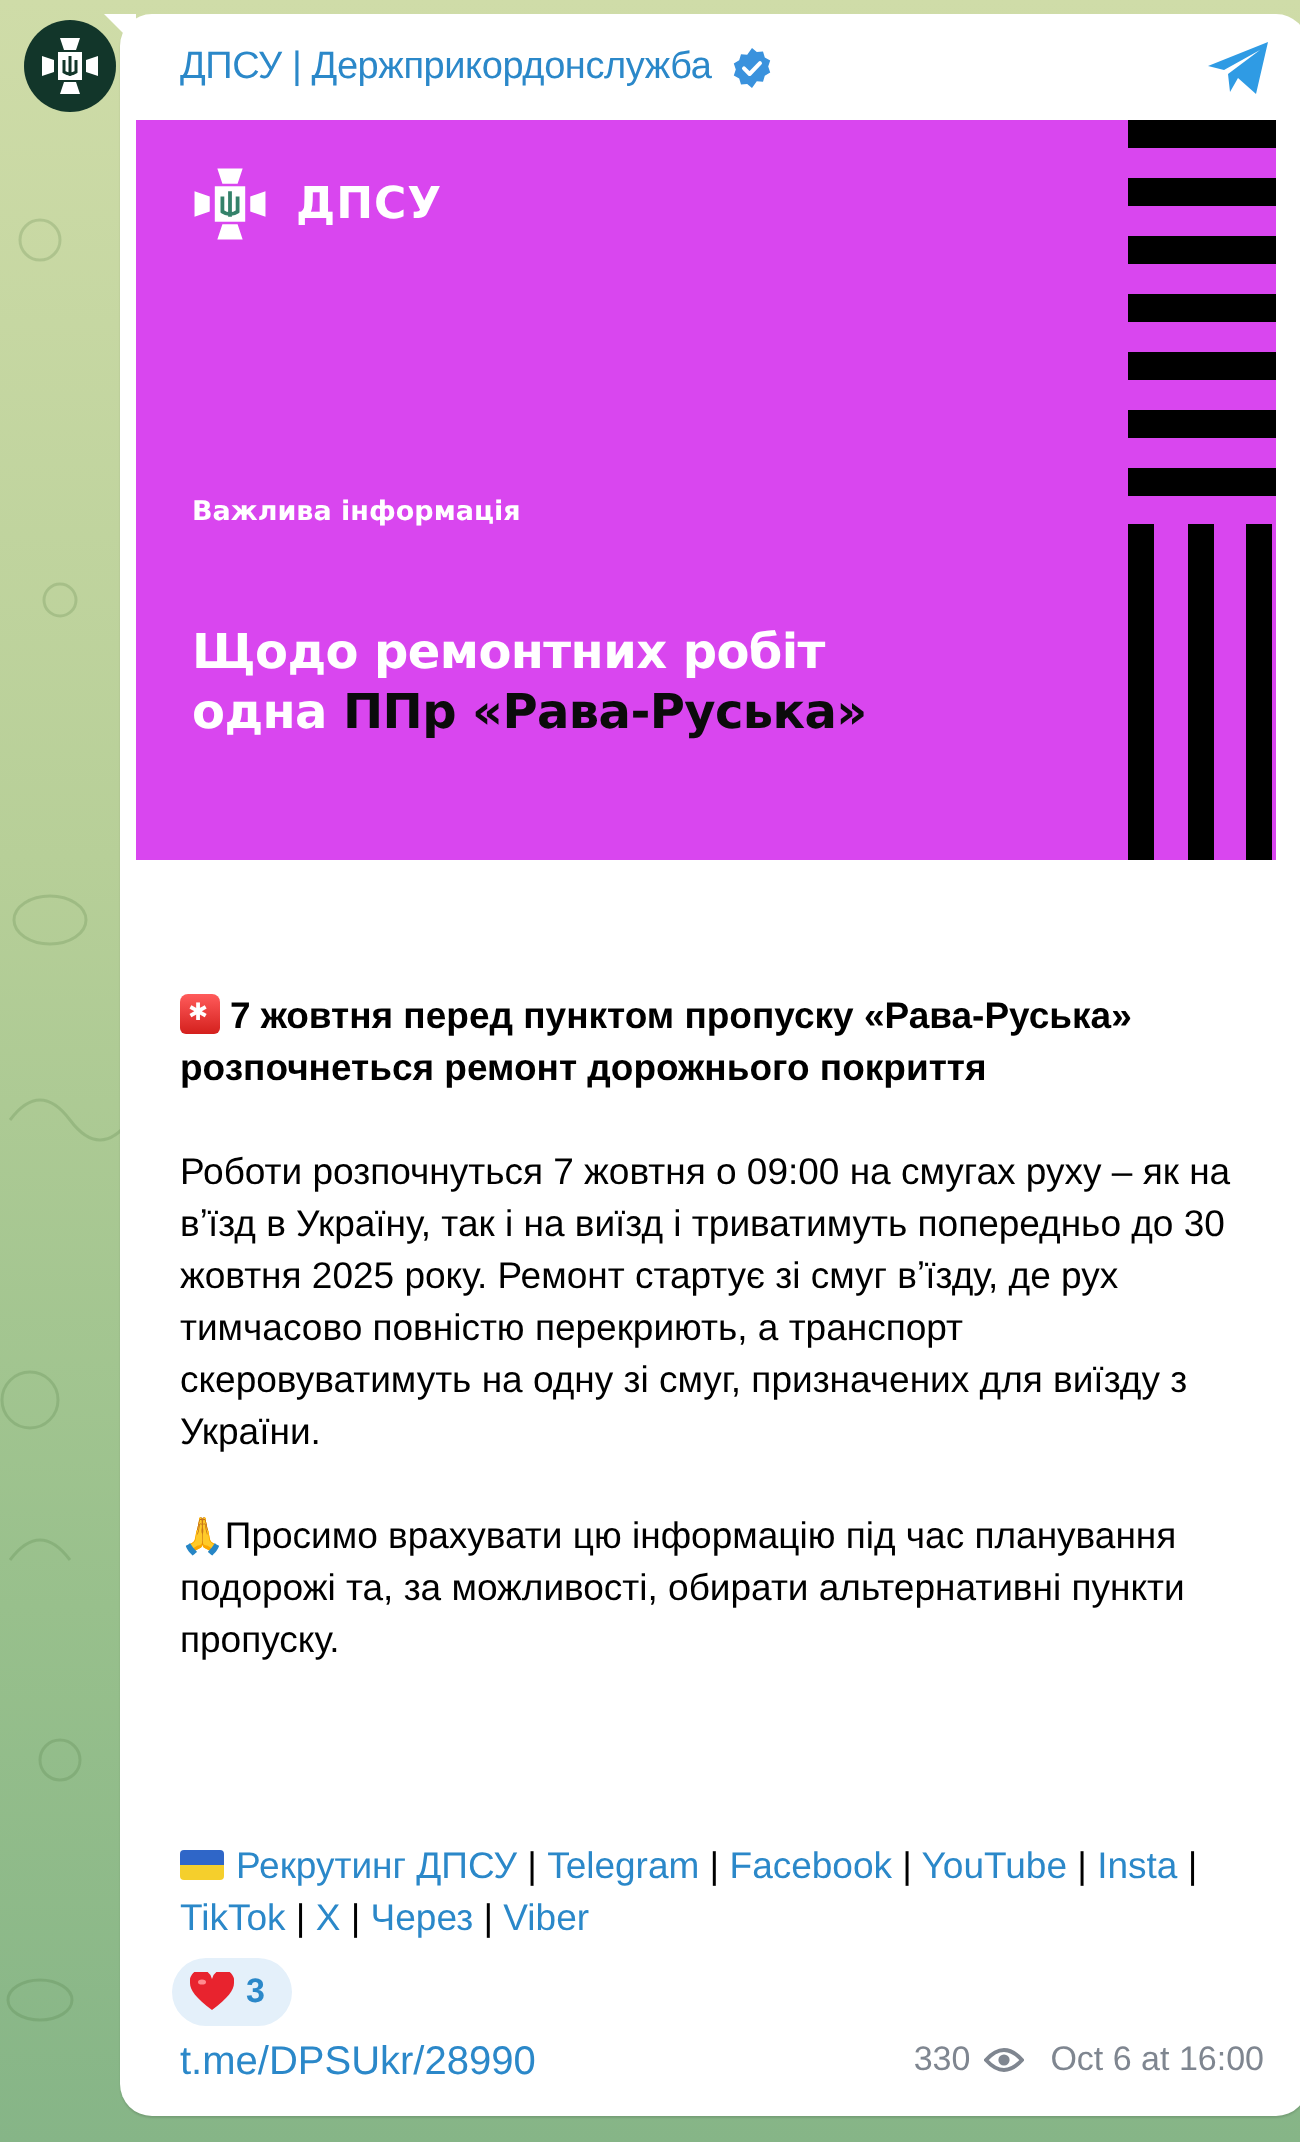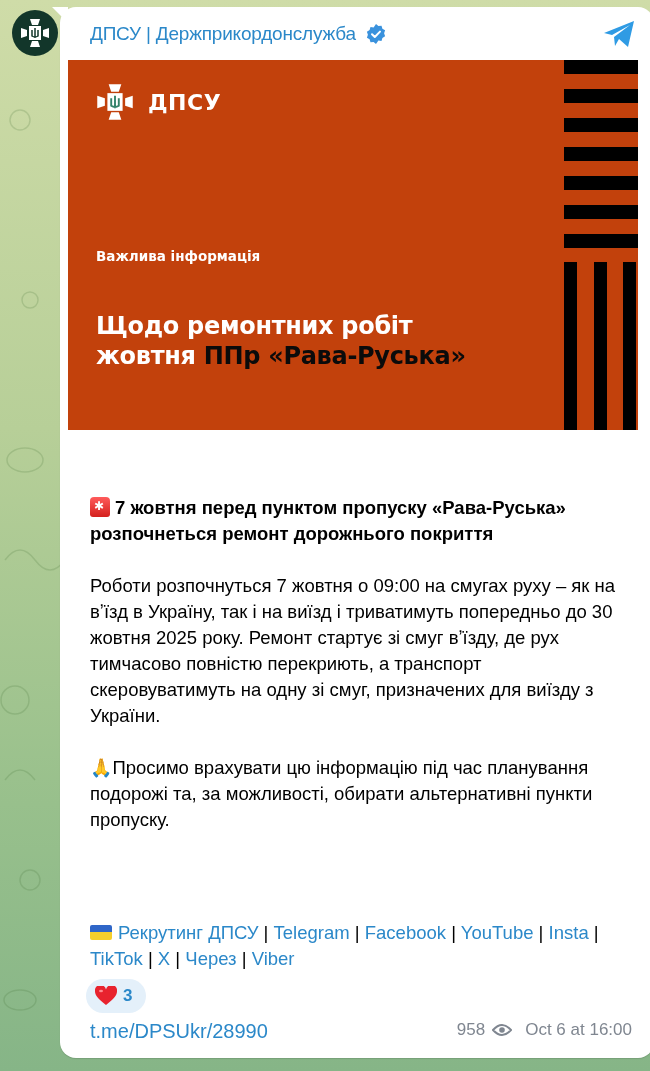--- a/index.html
+++ b/index.html
@@ -25,21 +25,21 @@
     content: ""; position: absolute; left: -8px; top: 0; width: 16px; height: 16px;
     background: #fff; clip-path: polygon(0 0, 100% 0, 100% 100%);
   }
   .header { position: absolute; left: 30px; top: 14px; height: 26px; display: flex; align-items: center; }
   .channel-name { color: #2b88c9; font-size: 19px; font-weight: 500; letter-spacing: -0.2px; }
   .verified { margin-left: 10px; width: 20px; height: 20px; }
   .share-btn { position: absolute; right: 18px; top: 12px; width: 34px; height: 30px; }
 
   .media {
     position: absolute; left: 8px; top: 53px; width: 570px; height: 370px;
-    background: #c2410c; overflow: hidden;
+    background: #d946ef; overflow: hidden;
   }
   .media .logo { position: absolute; left: 28px; top: 23px; display: flex; align-items: center; }
   .media .logo-text { color: #fff; font-family: "DejaVu Sans", sans-serif; font-weight: bold; font-size: 22px; margin-left: 14px; letter-spacing: 0.5px; }
   .media .subtitle { position: absolute; left: 28px; top: 188px; color: #fff; font-family: "DejaVu Sans", sans-serif; font-weight: bold; font-size: 13.5px; }
   .media .title { position: absolute; left: 28px; top: 251px; color: #fff; font-family: "DejaVu Sans", sans-serif; font-weight: bold; font-size: 24px; line-height: 30px; letter-spacing: -0.3px; }
   .media .title .dark { color: #0b0b0b; }
   .stripes { position: absolute; left: 496px; top: 0; width: 74px; height: 370px; }
   .hbar { position: absolute; left: 0; width: 74px; height: 14px; background: #000; }
   .vbar { position: absolute; top: 202px; height: 168px; width: 13px; background: #000; }
 
@@ -107,21 +107,21 @@
       <svg width="38" height="38" viewBox="0 0 30 30">
         <path d="M10 1 h10 l-2 6 h-6 z M10 29 h10 l-2 -6 h-6 z M1 10 v10 l6 -2 v-6 z M29 10 v10 l-6 -2 v-6 z" fill="#fff"></path>
         <rect x="9" y="8" width="12" height="14" fill="#fff"></rect>
         <path d="M15 10 v10 M12 12 v6 q3 2 6 0 v-6" stroke="#34826a" stroke-width="1.5" fill="none"></path>
       </svg>
       <span class="logo-text">ДПСУ</span>
     </div>
     <div class="subtitle">Важлива інформація</div>
     <div class="title">
       <div>Щодо ремонтних робіт</div>
-      <div><span>жовтня </span><span class="dark">ППр «Рава-Руська»</span></div>
+      <div><span>одна </span><span class="dark">ППр «Рава-Руська»</span></div>
     </div>
     <div class="stripes">
       <div class="hbar" style="top:0"></div>
       <div class="hbar" style="top:29px"></div>
       <div class="hbar" style="top:58px"></div>
       <div class="hbar" style="top:87px"></div>
       <div class="hbar" style="top:116px"></div>
       <div class="hbar" style="top:145px"></div>
       <div class="hbar" style="top:174px"></div>
       <div class="vbar" style="left:0"></div>
@@ -143,20 +143,20 @@
   <div class="reaction">
     <svg width="22" height="20" viewBox="0 0 22 20">
       <path d="M11 19 C3 13 0 9 0 5.5 A5.5 5.5 0 0 1 11 3.5 A5.5 5.5 0 0 1 22 5.5 C22 9 19 13 11 19Z" fill="#e8232e"></path>
       <ellipse cx="6" cy="5" rx="2" ry="1.3" fill="#ff8b8f"></ellipse>
     </svg>
     <span class="count">3</span>
   </div>
 
   <a href="#" class="footer-link">t.me/DPSUkr/28990</a>
   <div class="meta">
-    <span>958</span>
+    <span>330</span>
     <svg class="eye" width="20" height="14" viewBox="0 0 20 14">
       <path d="M1 7 Q10 -3 19 7 Q10 17 1 7Z" fill="none" stroke="#7f8690" stroke-width="2"></path>
       <circle cx="10" cy="7" r="2.8" fill="#7f8690"></circle>
     </svg>
     <span>Oct 6 at 16:00</span>
   </div>
 </div>
 
 </body></html>

